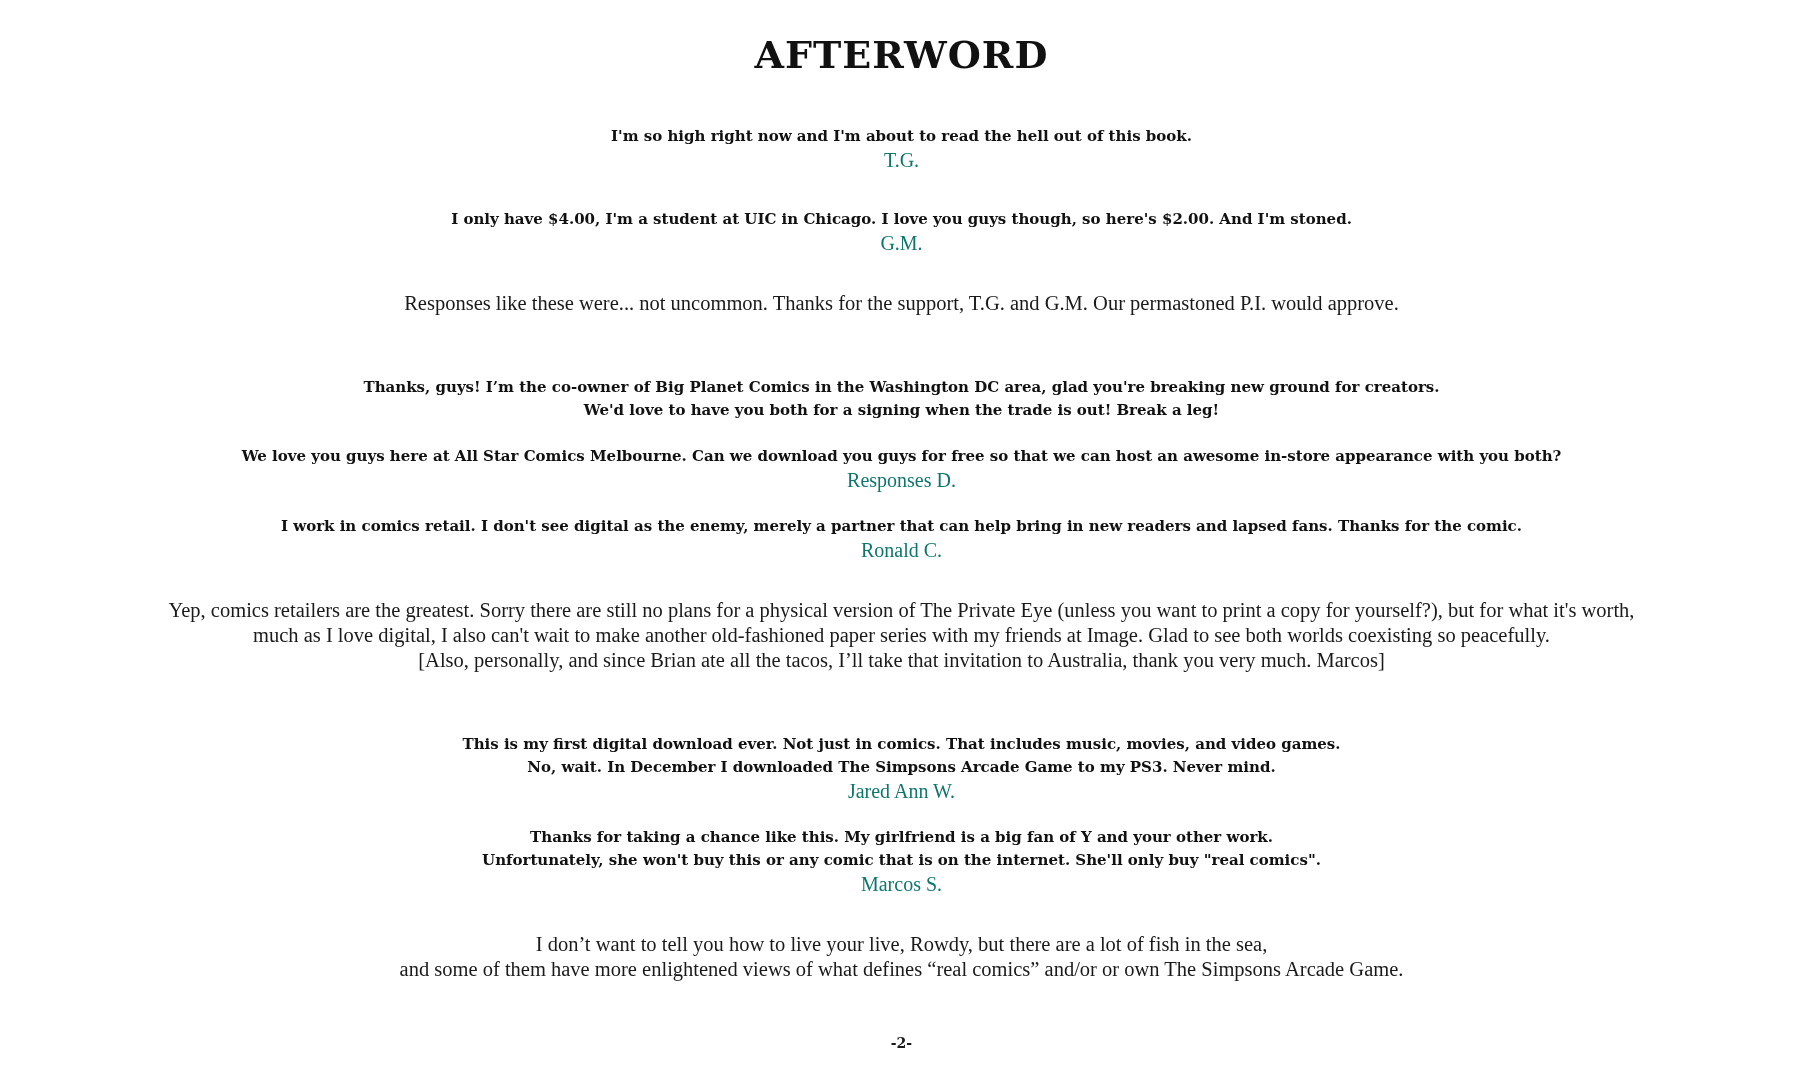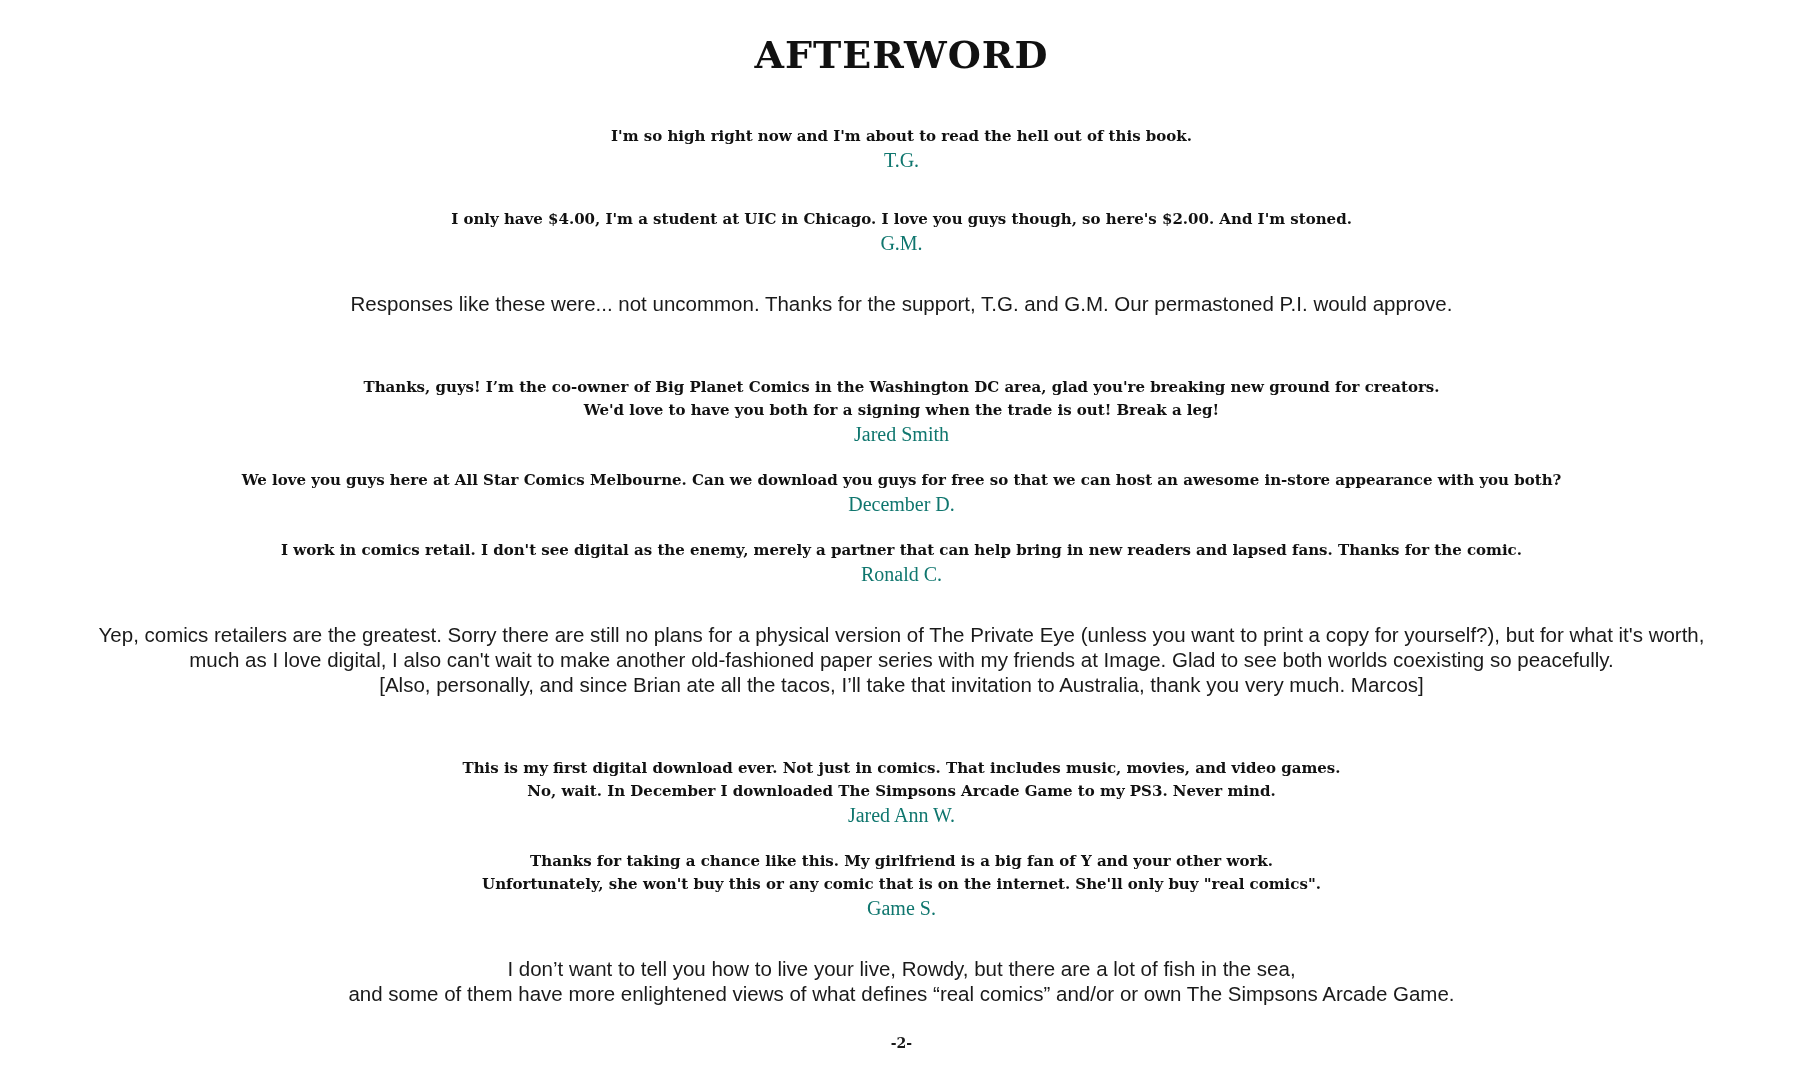--- a/index.html
+++ b/index.html
@@ -51,21 +51,21 @@
   }
   .attrib {
     font-family: "Liberation Serif", serif;
     font-weight: normal;
     font-size: 20px;
     line-height: 24px;
     color: #0f766e;
     text-align: center;
   }
   .commentary {
-    font-family: Liberation Sans, sans-serif;
+    font-family: Liberation Serif, serif;
     font-size: 20.5px;
     line-height: 25px;
     color: #1a1a1a;
     text-align: center;
   }
   .sp-1 { height: 23px; }
   .sp-2 { height: 36px; }
   .sp-3 { height: 48px; }
   .sp-4 { height: 60px; }
   .page-number {
@@ -106,28 +106,27 @@
 
     <div class="block">
       <div class="commentary">Responses like these were... not uncommon.  Thanks for the support, T.G. and G.M.  Our permastoned P.I. would approve.</div>
     </div>
 
     <div class="sp-4"></div>
 
     <div class="block">
       <div class="quote">Thanks, guys!  I’m the co-owner of Big Planet Comics in the Washington DC area, glad you're breaking new ground for creators.</div>
       <div class="quote">We'd love to have you both for a signing when the trade is out!  Break a leg!</div>
-      <div class="attrib">Jared Smith</div>
     </div>
 
     <div class="sp-1"></div>
 
     <div class="block">
       <div class="quote">We love you guys here at All Star Comics Melbourne. Can we download you guys for free so that we can host an awesome in-store appearance with you both?</div>
-      <div class="attrib">December D.</div>
+      <div class="attrib">Responses D.</div>
     </div>
 
     <div class="sp-1"></div>
 
     <div class="block">
       <div class="quote">I work in comics retail. I don't see digital as the enemy, merely a partner that can help bring in new readers and lapsed fans. Thanks for the comic.</div>
       <div class="attrib">Ronald C.</div>
     </div>
 
     <div class="sp-2"></div>
@@ -144,21 +143,21 @@
       <div class="quote">This is my first digital download ever.  Not just in comics.  That includes music, movies, and video games.</div>
       <div class="quote">No, wait.  In December I downloaded The Simpsons Arcade Game to my PS3.  Never mind.</div>
       <div class="attrib">Jared Ann W.</div>
     </div>
 
     <div class="sp-1"></div>
 
     <div class="block">
       <div class="quote">Thanks for taking a chance like this. My girlfriend is a big fan of Y and your other work.</div>
       <div class="quote">Unfortunately, she won't buy this or any comic that is on the internet. She'll only buy "real comics".</div>
-      <div class="attrib">Game S.</div>
+      <div class="attrib">Marcos S.</div>
     </div>
 
     <div class="sp-2"></div>
 
     <div class="block">
       <div class="commentary">I don’t want to tell you how to live your live, Rowdy, but there are a lot of fish in the sea,</div>
       <div class="commentary">and some of them have more enlightened views of what defines “real comics” and/or or own The Simpsons Arcade Game.</div>
     </div>
   </div>
 

